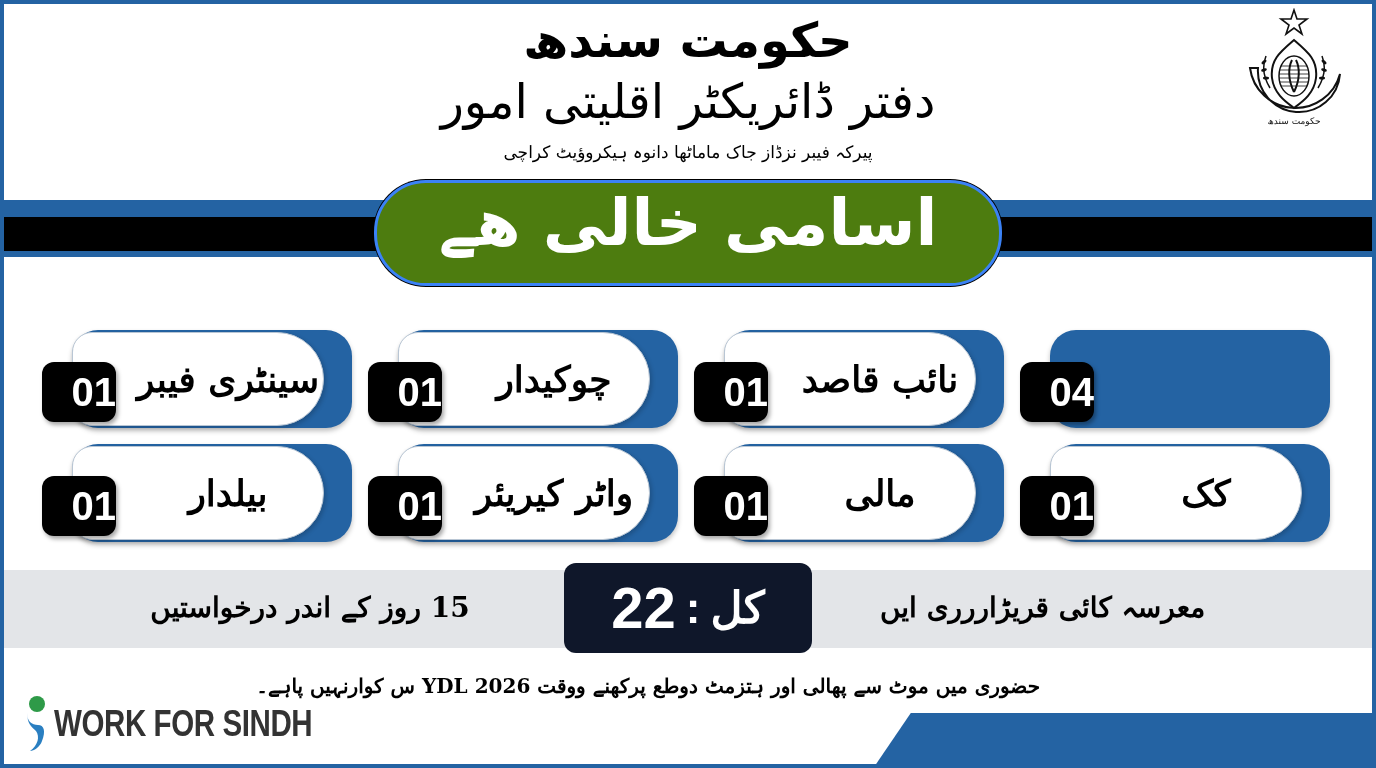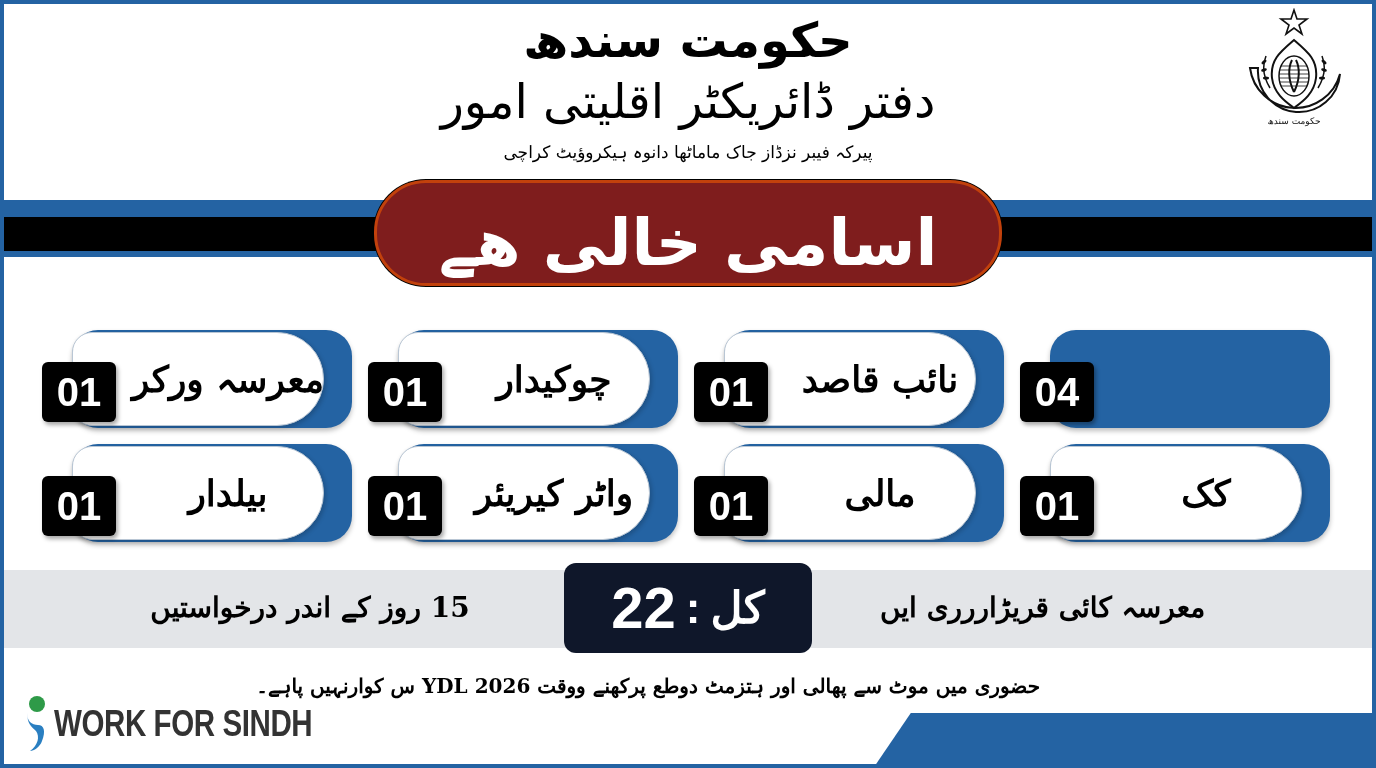--- a/index.html
+++ b/index.html
@@ -28,23 +28,23 @@
   }
 
   
   .emblem { position: absolute; left: 1236px; top: 8px; width: 116px; height: 128px; }
 
   
   .band-blue { position: absolute; left: 4px; right: 4px; top: 200px; height: 57px; background: #2463a3; }
   .band-black { position: absolute; left: 4px; right: 4px; top: 217px; height: 34px; background: #000; }
   .banner-pill {
     position: absolute; left: 374px; top: 180px; width: 628px; height: 106px;
-    background: #7f1d1d; border-radius: 52px; border: 3px solid #c2410c;
+    background: #4d7c0f; border-radius: 52px; border: 3px solid #3b82f6;
     box-shadow: 0 0 0 1px #000;
-    display: flex; align-items: flex-end; justify-content: center;
+    display: flex; align-items: flex-start; justify-content: center;
   }
   .banner-text {
     color: #fff; font-family: "DejaVu Sans", sans-serif; font-weight: 900;
     font-size: 64px; line-height: 80px; direction: rtl; letter-spacing: -1px;
   }
 
   
   .job {
     position: absolute; width: 312px; height: 100px;
   }
@@ -60,23 +60,23 @@
     box-shadow: 2px 2px 4px rgba(0,0,0,0.18);
     display: flex; align-items: center; justify-content: center;
     padding-left: 60px;
   }
   .job-title {
     font-family: "DejaVu Serif", serif; font-weight: 700; font-size: 36px; line-height: 48px;
     direction: rtl; white-space: nowrap;
   }
   .job-count {
     position: absolute; left: 0; top: 32px; width: 74px; height: 60px;
-    background: #000; border-radius: 6px; color: #fff;
+    background: #000; border-radius: 12px; color: #fff;
     font-family: "Liberation Sans", sans-serif; font-weight: 700; font-size: 40px; line-height: 60px;
-    text-align: center;
+    text-align: right;
     box-shadow: 2px 3px 4px rgba(0,0,0,0.35);
   }
 
   
   .info-strip {
     position: absolute; left: 4px; right: 4px; top: 570px; height: 78px; background: #e3e5e8;
   }
   .info-left {
     position: absolute; left: 140px; width: 340px; top: 586px; text-align: center;
     font-family: "DejaVu Serif", serif; font-weight: 700; font-size: 28px; line-height: 44px;
@@ -182,21 +182,21 @@
 <div class="job" style="left:368px; top:330px;">
   <div class="job-back"></div>
   <div class="job-pill">
       <span class="job-title">چوکیدار</span>
     </div>
   <div class="job-count">01</div>
 </div>
 <div class="job" style="left:42px; top:330px;">
   <div class="job-back"></div>
   <div class="job-pill">
-      <span class="job-title">معرسہ ورکر</span>
+      <span class="job-title">سینٹری فیبر</span>
     </div>
   <div class="job-count">01</div>
 </div>
 
 <div class="job" style="left:1020px; top:444px;">
   <div class="job-back"></div>
   <div class="job-pill">
       <span class="job-title">کک</span>
     </div>
   <div class="job-count">01</div>

